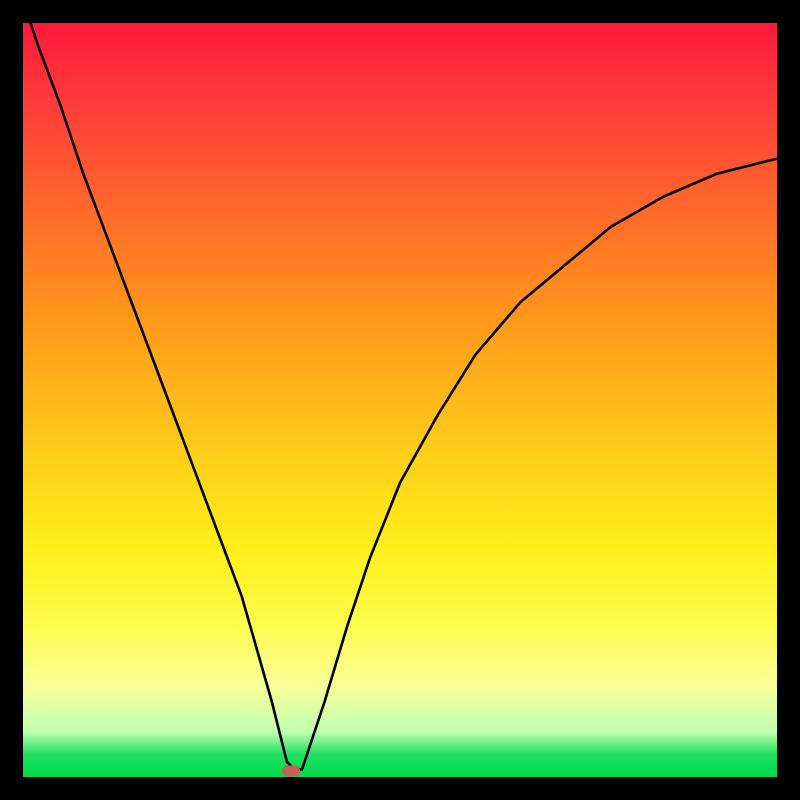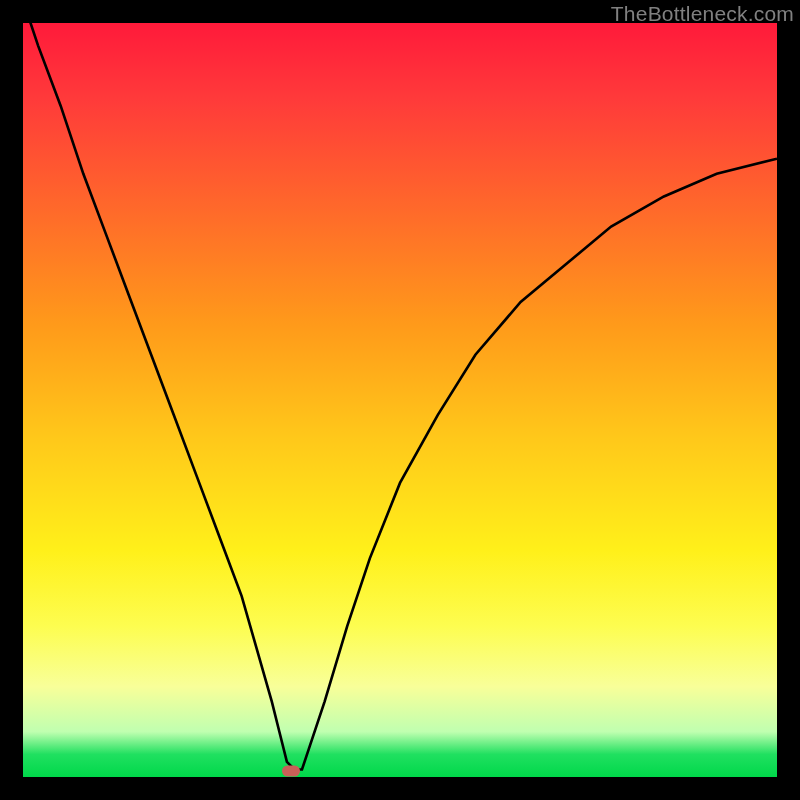--- a/index.html
+++ b/index.html
@@ -71,14 +71,13 @@
     <svg class="curve" viewBox="0 0 100 100" preserveAspectRatio="none">
       <path fill="none" stroke="#000" stroke-width="0.35" d="M 0 -3
                L 2 3 L 5 11 L 8 20 L 11 28 L 14 36 L 17 44 L 20 52
                L 23 60 L 26 68 L 29 76 L 31 83 L 33 90 L 34 94 L 35 98
                L 36 99 L 37 99 L 38 96 L 40 90 L 43 80 L 46 71
                L 50 61 L 55 52 L 60 44 L 66 37 L 72 32 L 78 27
                L 85 23 L 92 20 L 100 18"></path>
     </svg>
     <div class="marker" style="left:35.5%; top:99.2%;"></div>
   </div>
-  <div class="watermark">TheBottleneck.com</div>
 </div>
 
 </body></html>

